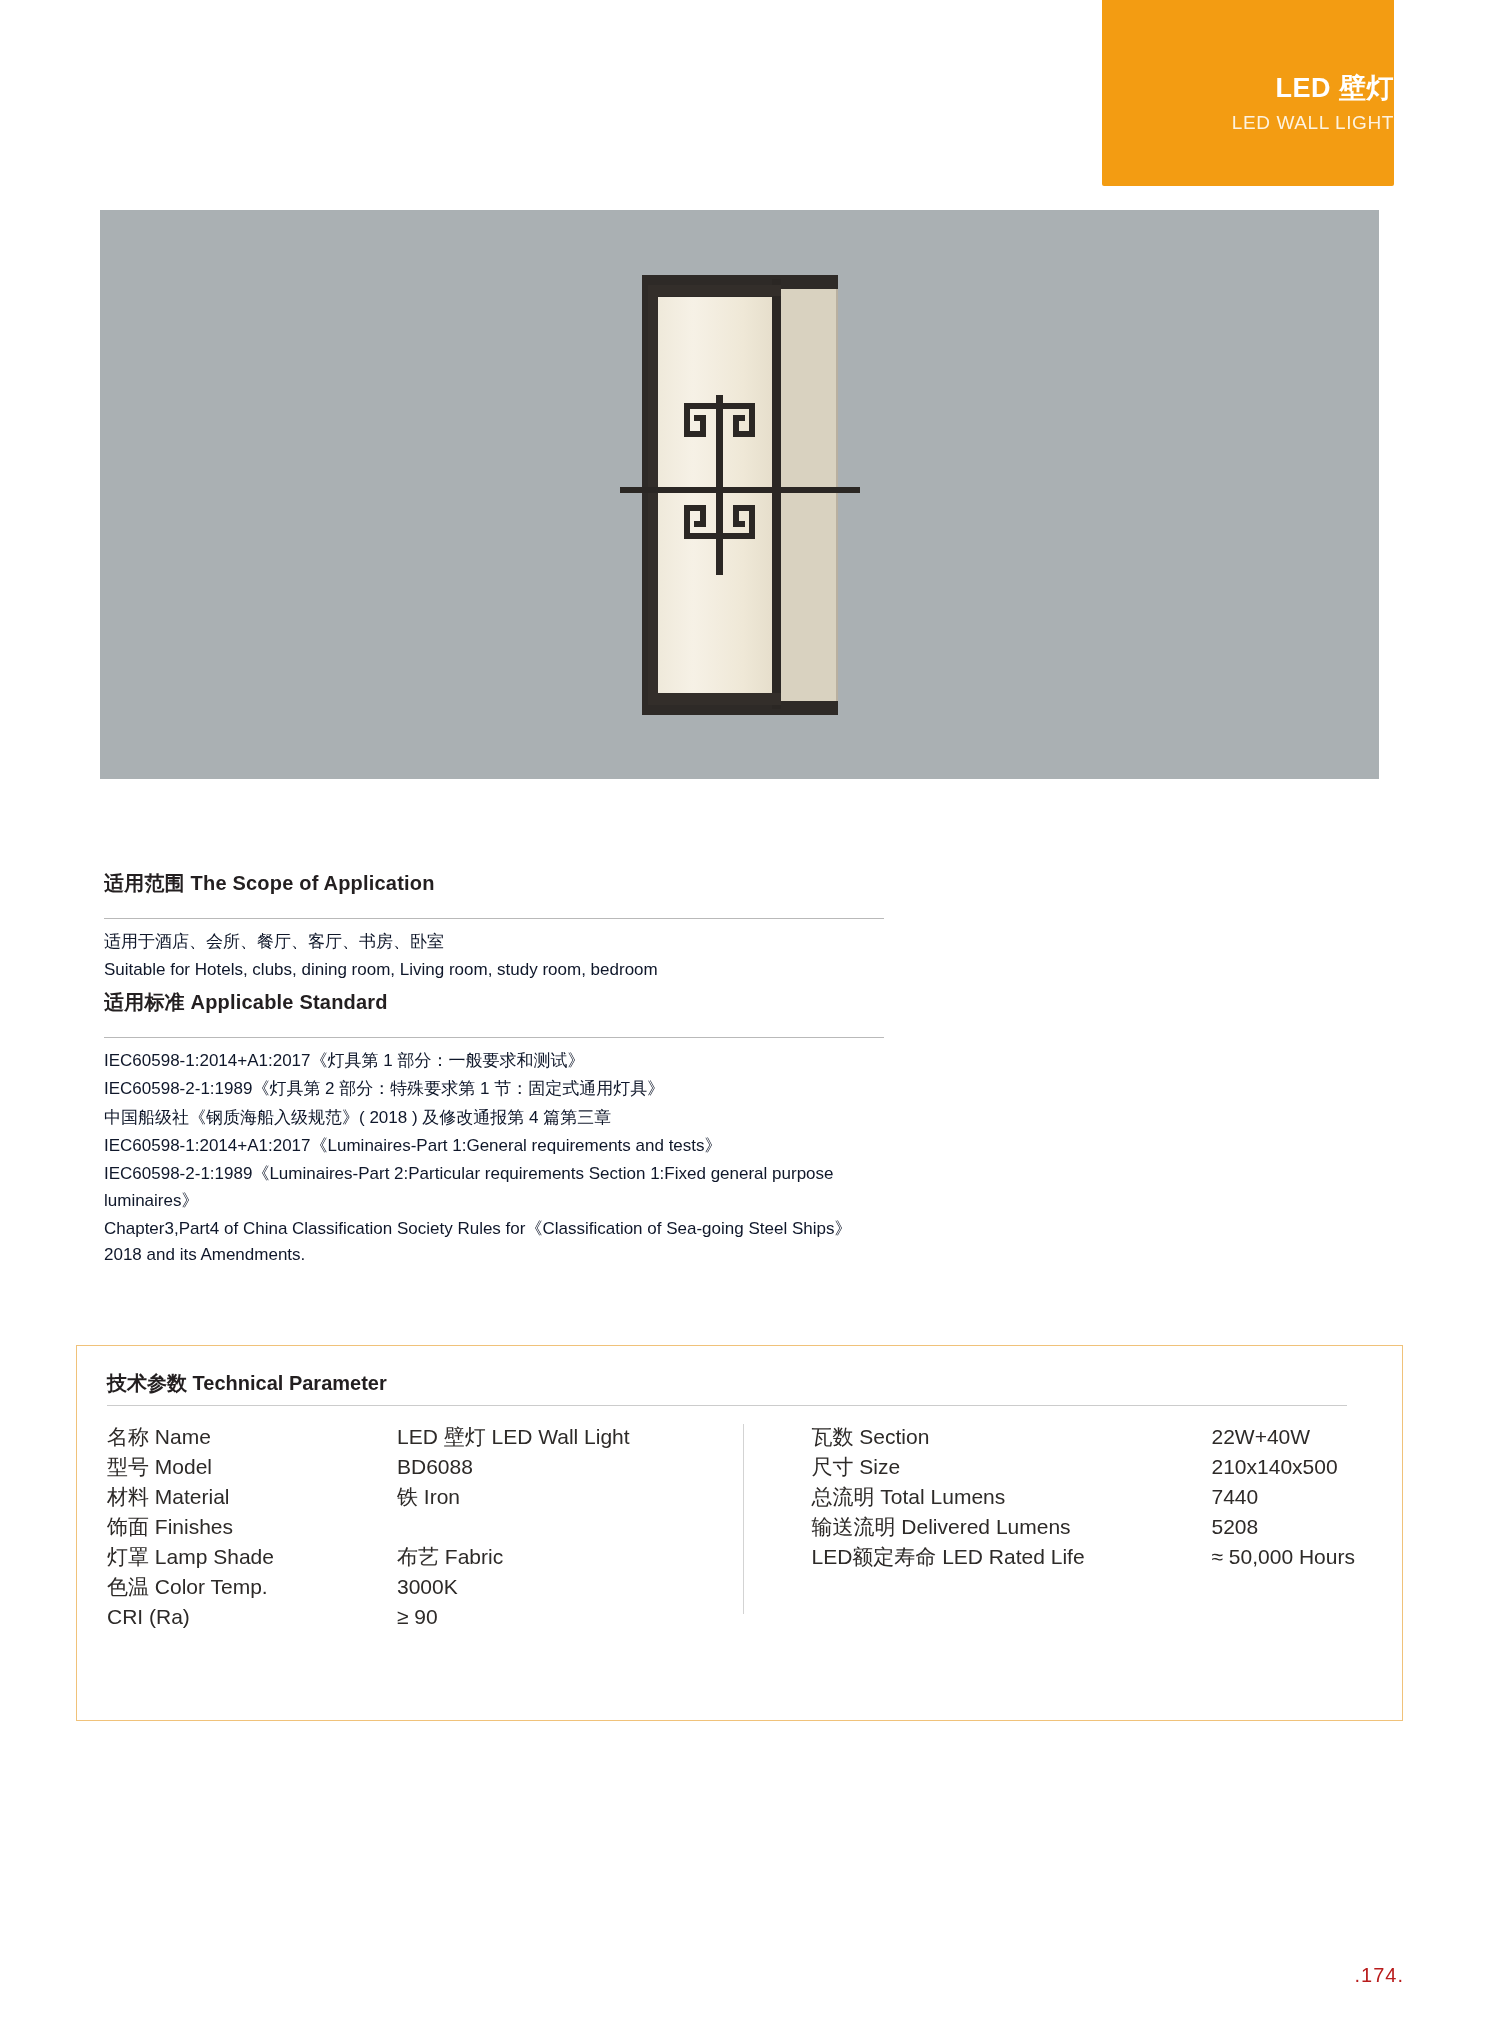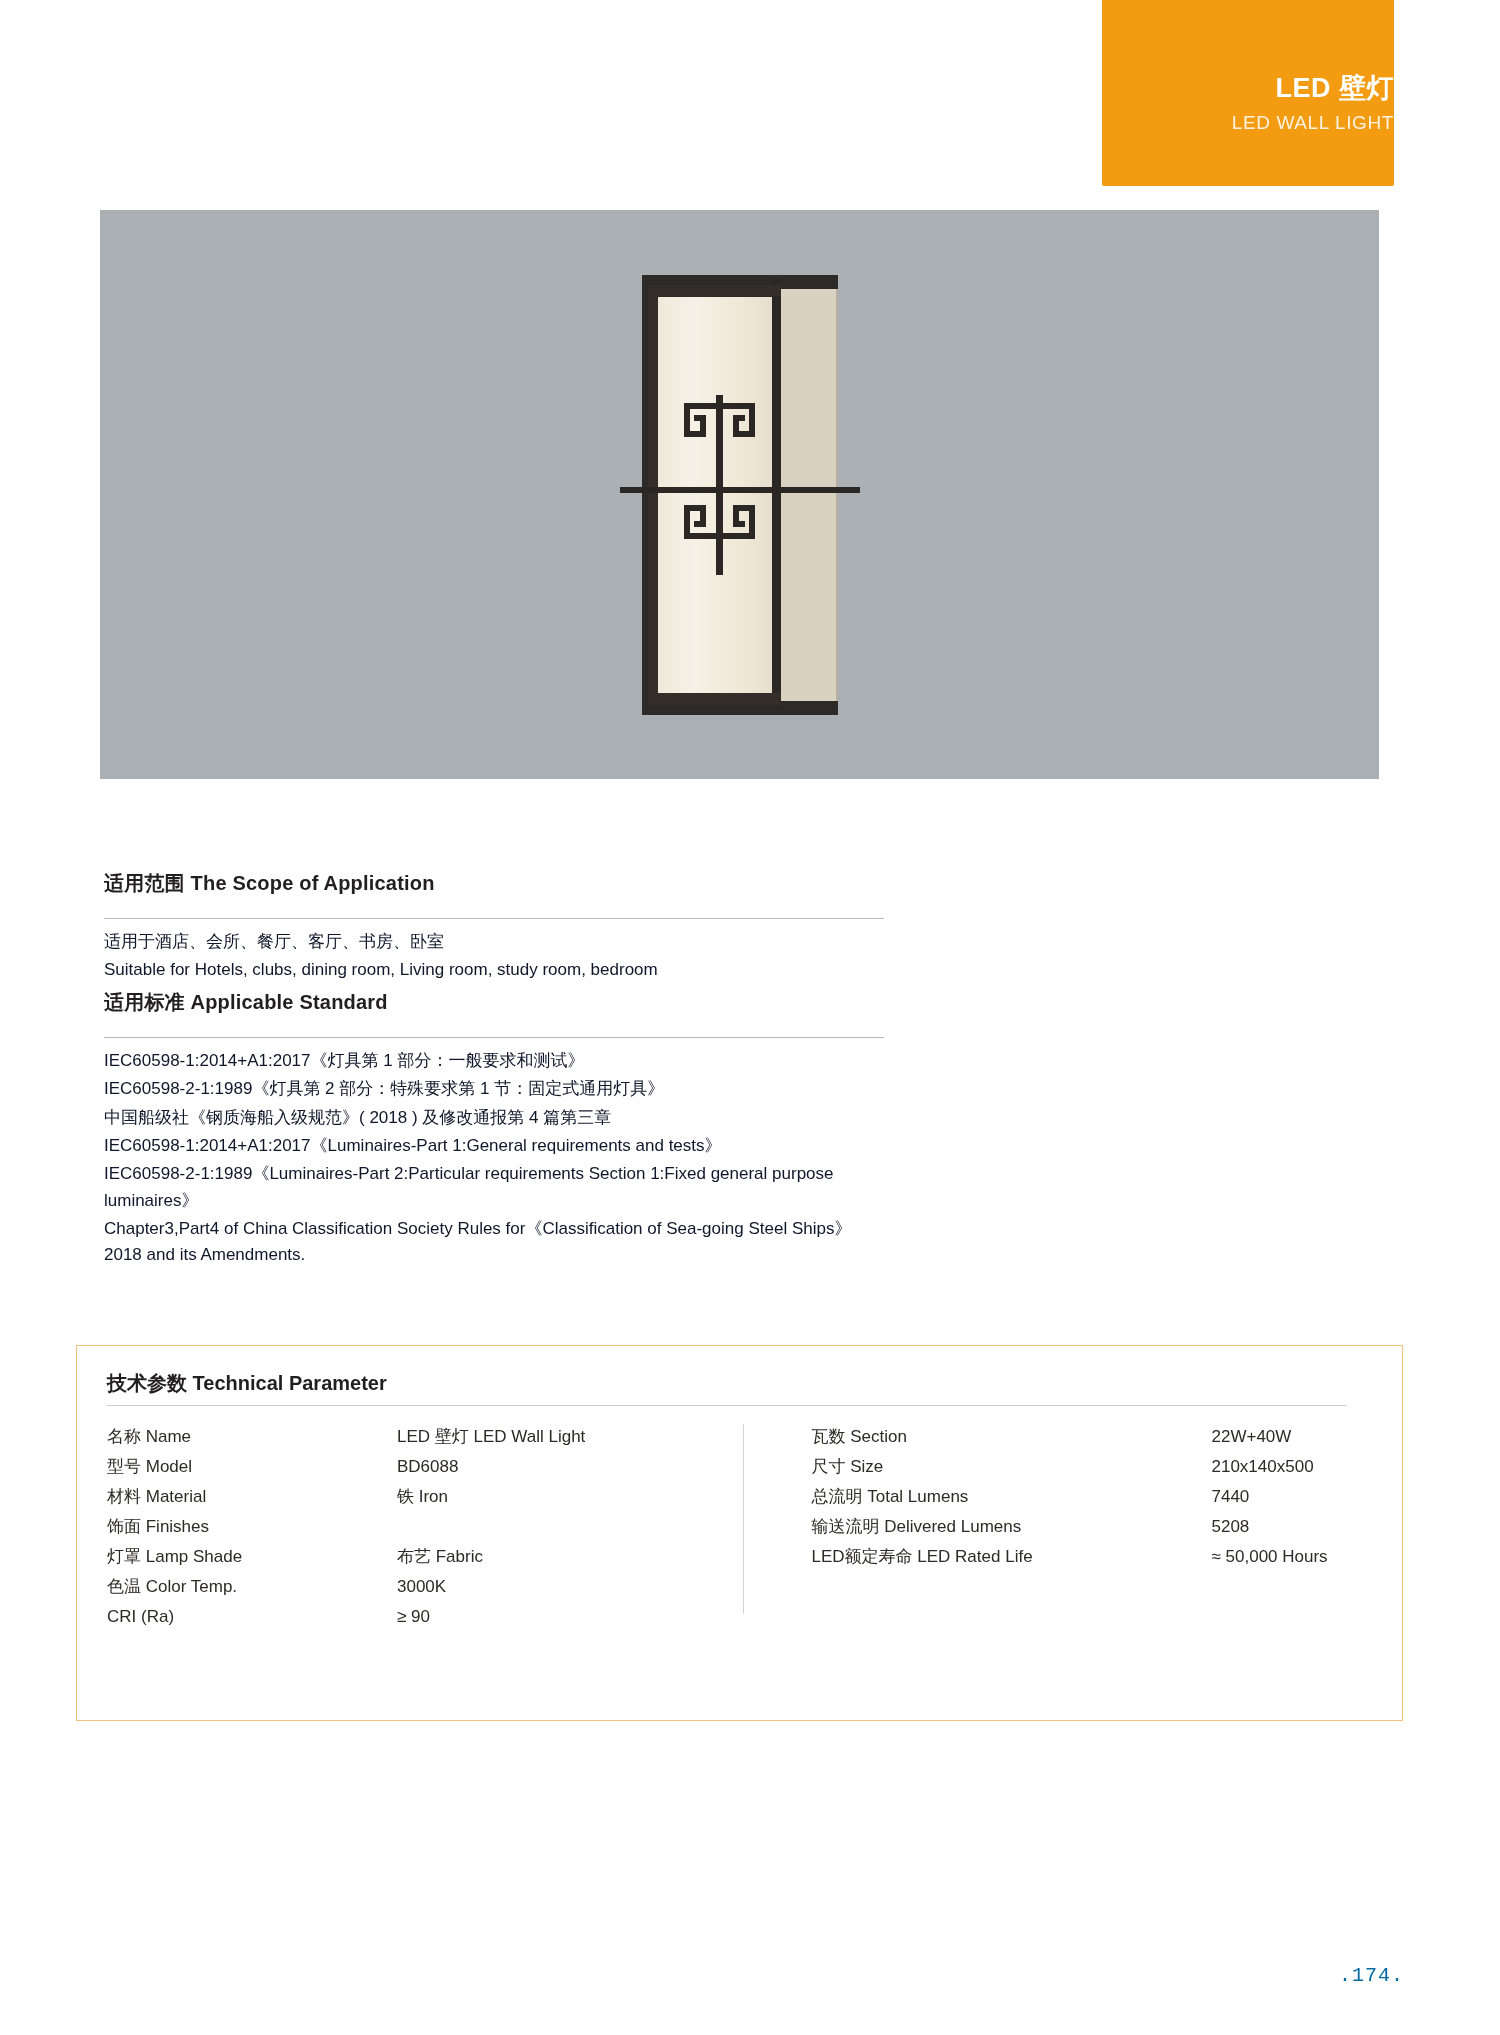--- a/index.html
+++ b/index.html
@@ -223,37 +223,36 @@
   .divider {
     position: absolute;
     left: 636px;
     top: 2px;
     width: 1px;
     height: 190px;
     background: #d3d3d3;
   }
   .tech-row {
     display: flex;
-    font-size: 17px;
+    font-size: 21px;
     line-height: 30px;
     color: #2d2a28;
   }
   .tech-label { width: 290px; }
   .tech-value { flex: 1; }
   .tech-col.right .tech-label { width: 400px; }
 
   
   .page-number {
     position: absolute;
     right: 96px;
     bottom: 48px;
     font-size: 20px;
-    color: #0369a1;
+    color: #b91c1c;
     letter-spacing: 1px;
-    font-family: Liberation Mono, monospace;
   }
 </style>
 </head>
 <body>
 
 <div class="header-banner">
   <div class="header-cn">LED 壁灯</div>
   <div class="header-en">LED WALL LIGHT</div>
 </div>
 

